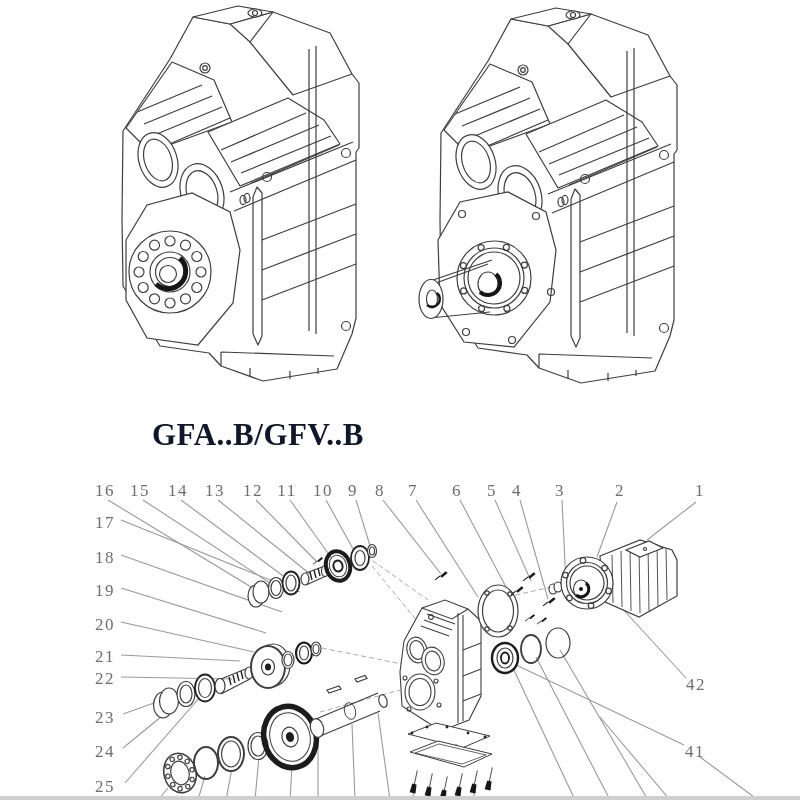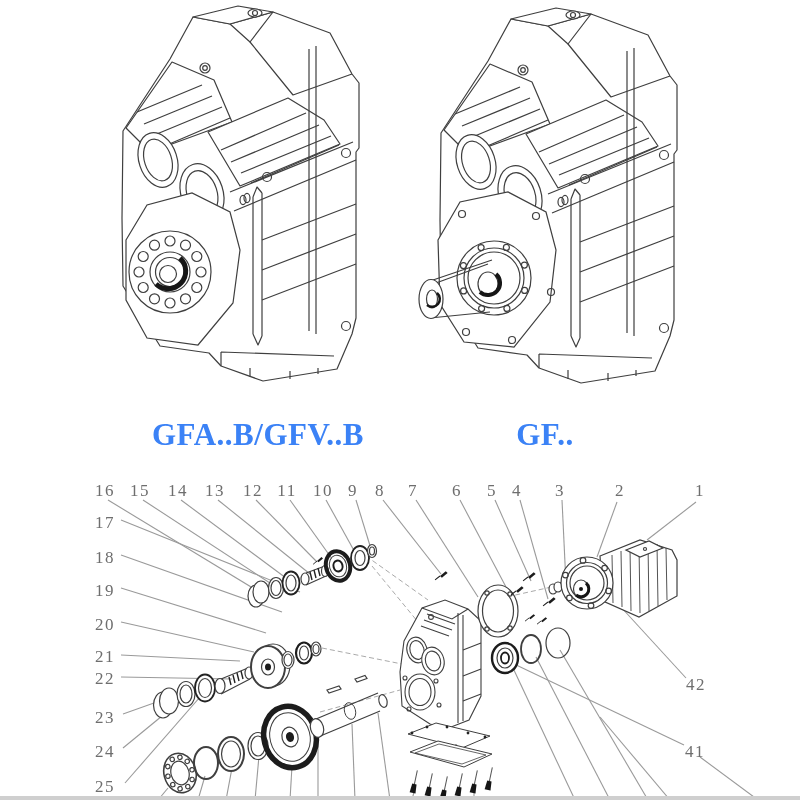--- a/index.html
+++ b/index.html
@@ -1,20 +1,20 @@
 <!DOCTYPE html>
 <html><head>
 <meta charset="utf-8">
 <style>
   html,body{margin:0;padding:0;background:#fff;}
   .page{position:relative;width:800px;height:800px;background:#ffffff;overflow:hidden;
         font-family:"Liberation Serif",serif;}
   .art{position:absolute;left:0;top:0;}
   .model-label{position:absolute;font-family:"Liberation Serif",serif;font-weight:bold;
-        font-size:31px;color:#3b82f6;text-align:center;letter-spacing:.5px;white-space:nowrap;}
+        font-size:31px;color:#0f172a;text-align:center;letter-spacing:.5px;white-space:nowrap;}
   .co{font-family:"Liberation Serif",serif;font-size:17px;letter-spacing:1.5px;}
   .bottom-strip{position:absolute;left:0;bottom:0;width:800px;height:4px;background:#cfcfcf;}
 </style>
 </head>
 <body>
 
 <div class="page">
 
 <svg class="art" width="800" height="800" viewBox="0 0 800 800">
   <defs>
@@ -367,16 +367,15 @@
       <text class="co" x="105" y="723">23</text>
       <text class="co" x="105" y="757">24</text>
       <text class="co" x="105" y="792">25</text>
       <text class="co" x="696" y="690">42</text>
       <text class="co" x="695" y="757">41</text>
     </g>
   </g>
 </svg>
 
 <div class="model-label" style="left:130px;top:417px;width:256px">GFA..B/GFV..B</div>
-<div class="model-label" style="left:465px;top:417px;width:160px">GF..</div>
 
 <div class="bottom-strip"></div>
 </div>
 
 </body></html>

